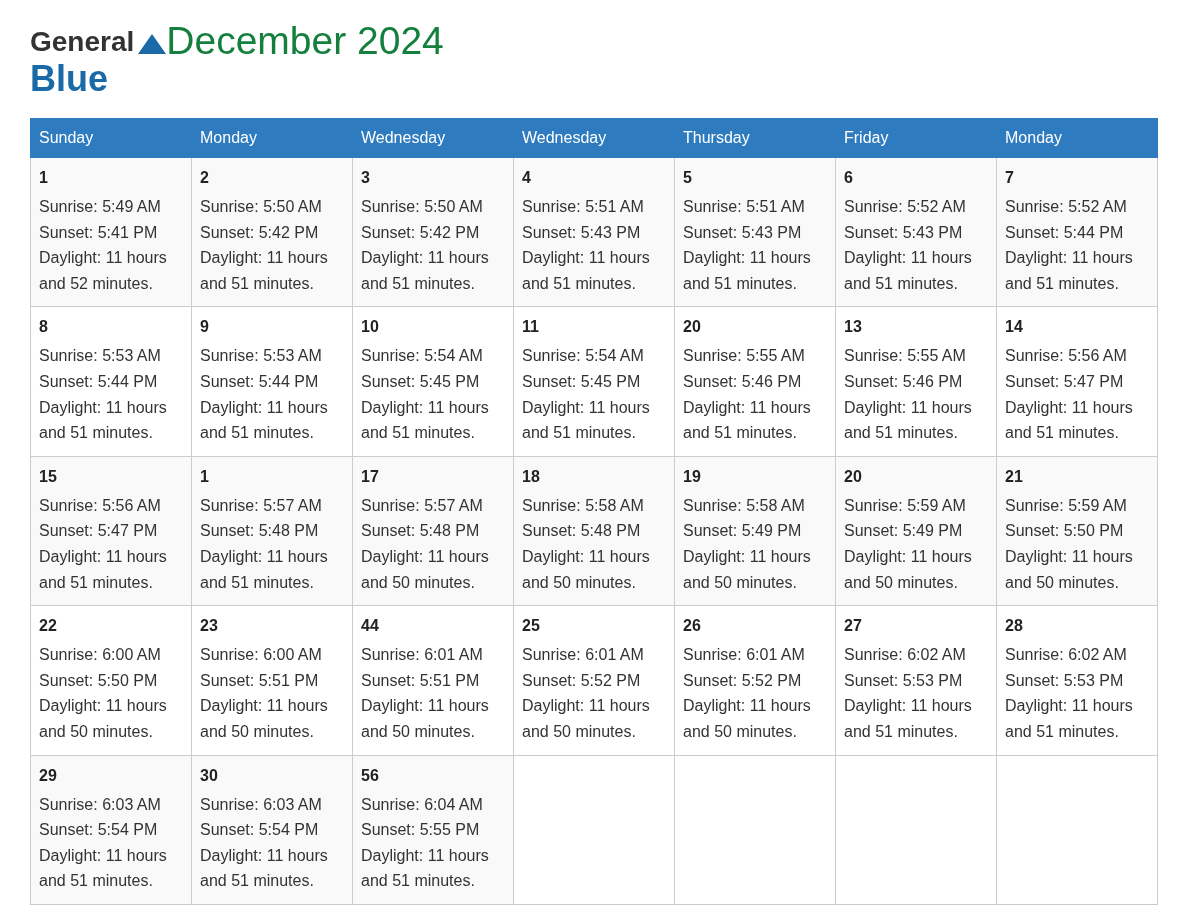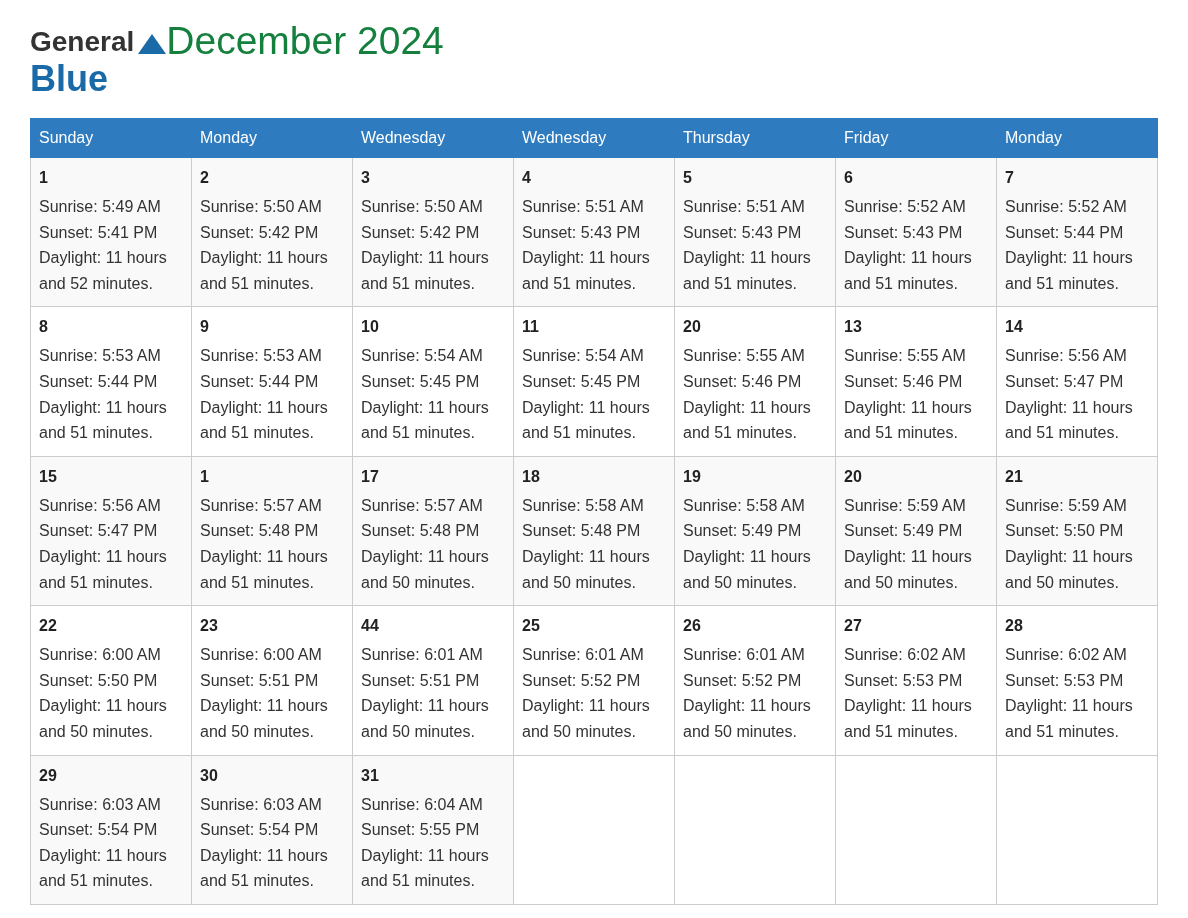--- a/index.html
+++ b/index.html
@@ -269,21 +269,21 @@
       <tr>
         <td>
           <span class="day-num">29</span>
           <div class="day-info">Sunrise: 6:03 AM<br>Sunset: 5:54 PM<br>Daylight: 11 hours and 51 minutes.</div>
         </td>
         <td>
           <span class="day-num">30</span>
           <div class="day-info">Sunrise: 6:03 AM<br>Sunset: 5:54 PM<br>Daylight: 11 hours and 51 minutes.</div>
         </td>
         <td>
-          <span class="day-num">31</span>
+          <span class="day-num">56</span>
           <div class="day-info">Sunrise: 6:04 AM<br>Sunset: 5:55 PM<br>Daylight: 11 hours and 51 minutes.</div>
         </td>
         <td class="empty"></td>
         <td class="empty"></td>
         <td class="empty"></td>
         <td class="empty"></td>
       </tr>
     </tbody>
 </table>
 

